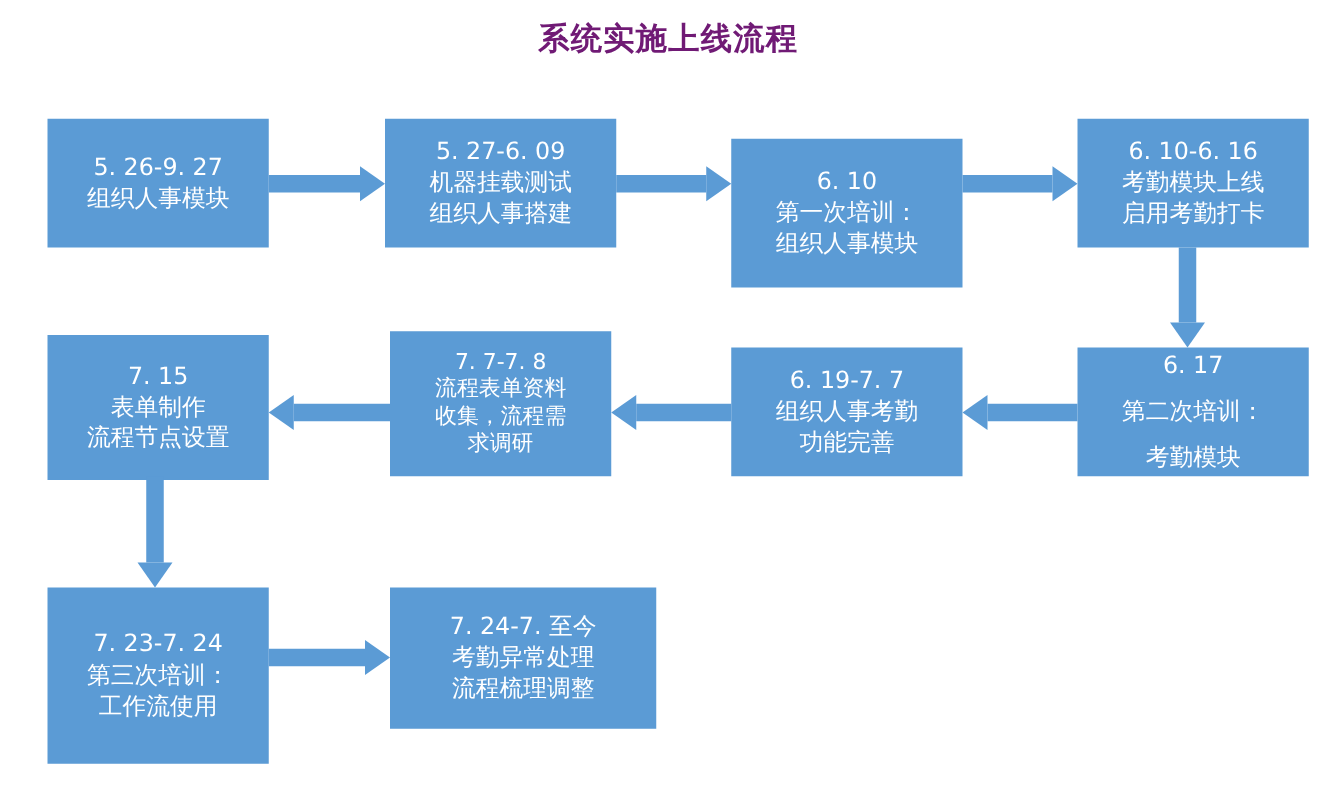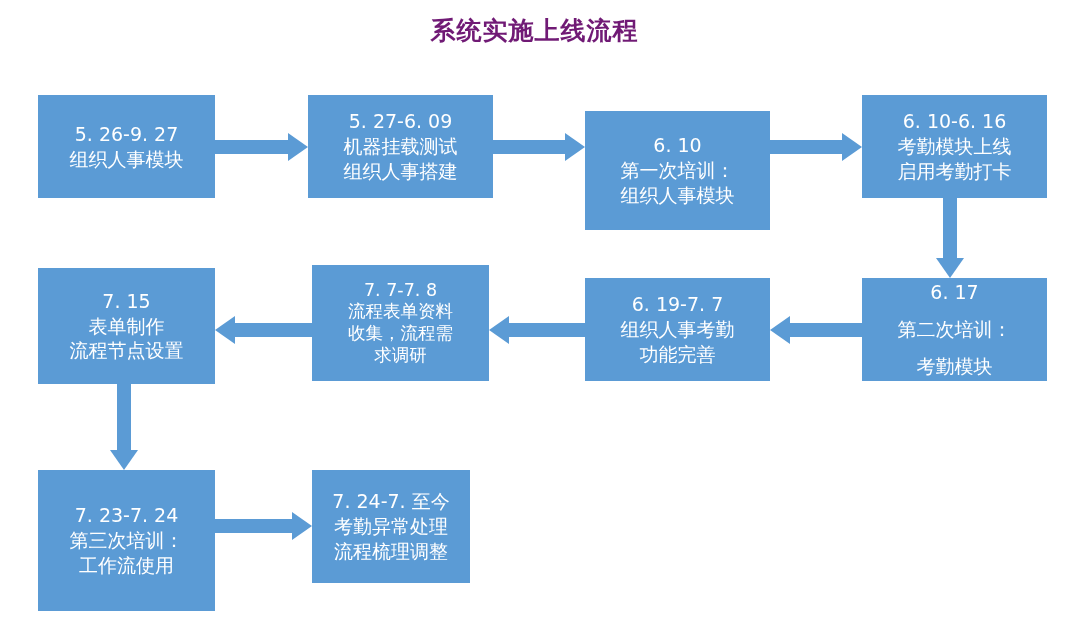--- a/index.html
+++ b/index.html
@@ -188,19 +188,19 @@
     <span class="ln">7. 23-7. 24</span>
     <span class="ln">第三次培训：</span>
     <span class="ln">工作流使用</span>
   </div>
 
   <div class="arrow right" style="left:215px; top:512px; width:97px; height:28px;">
     <div class="shaft" style="width:77px;"></div>
     <div class="head"></div>
   </div>
 
-  <div class="node" style="left:312px; top:470px; width:158px; height:113px;">
+  <div class="node" style="left:312px; top:470px; width:213px; height:113px;">
     <span class="ln">7. 24-7. 至今</span>
     <span class="ln">考勤异常处理</span>
     <span class="ln">流程梳理调整</span>
   </div>
 
 </div>
 
 </body></html>

